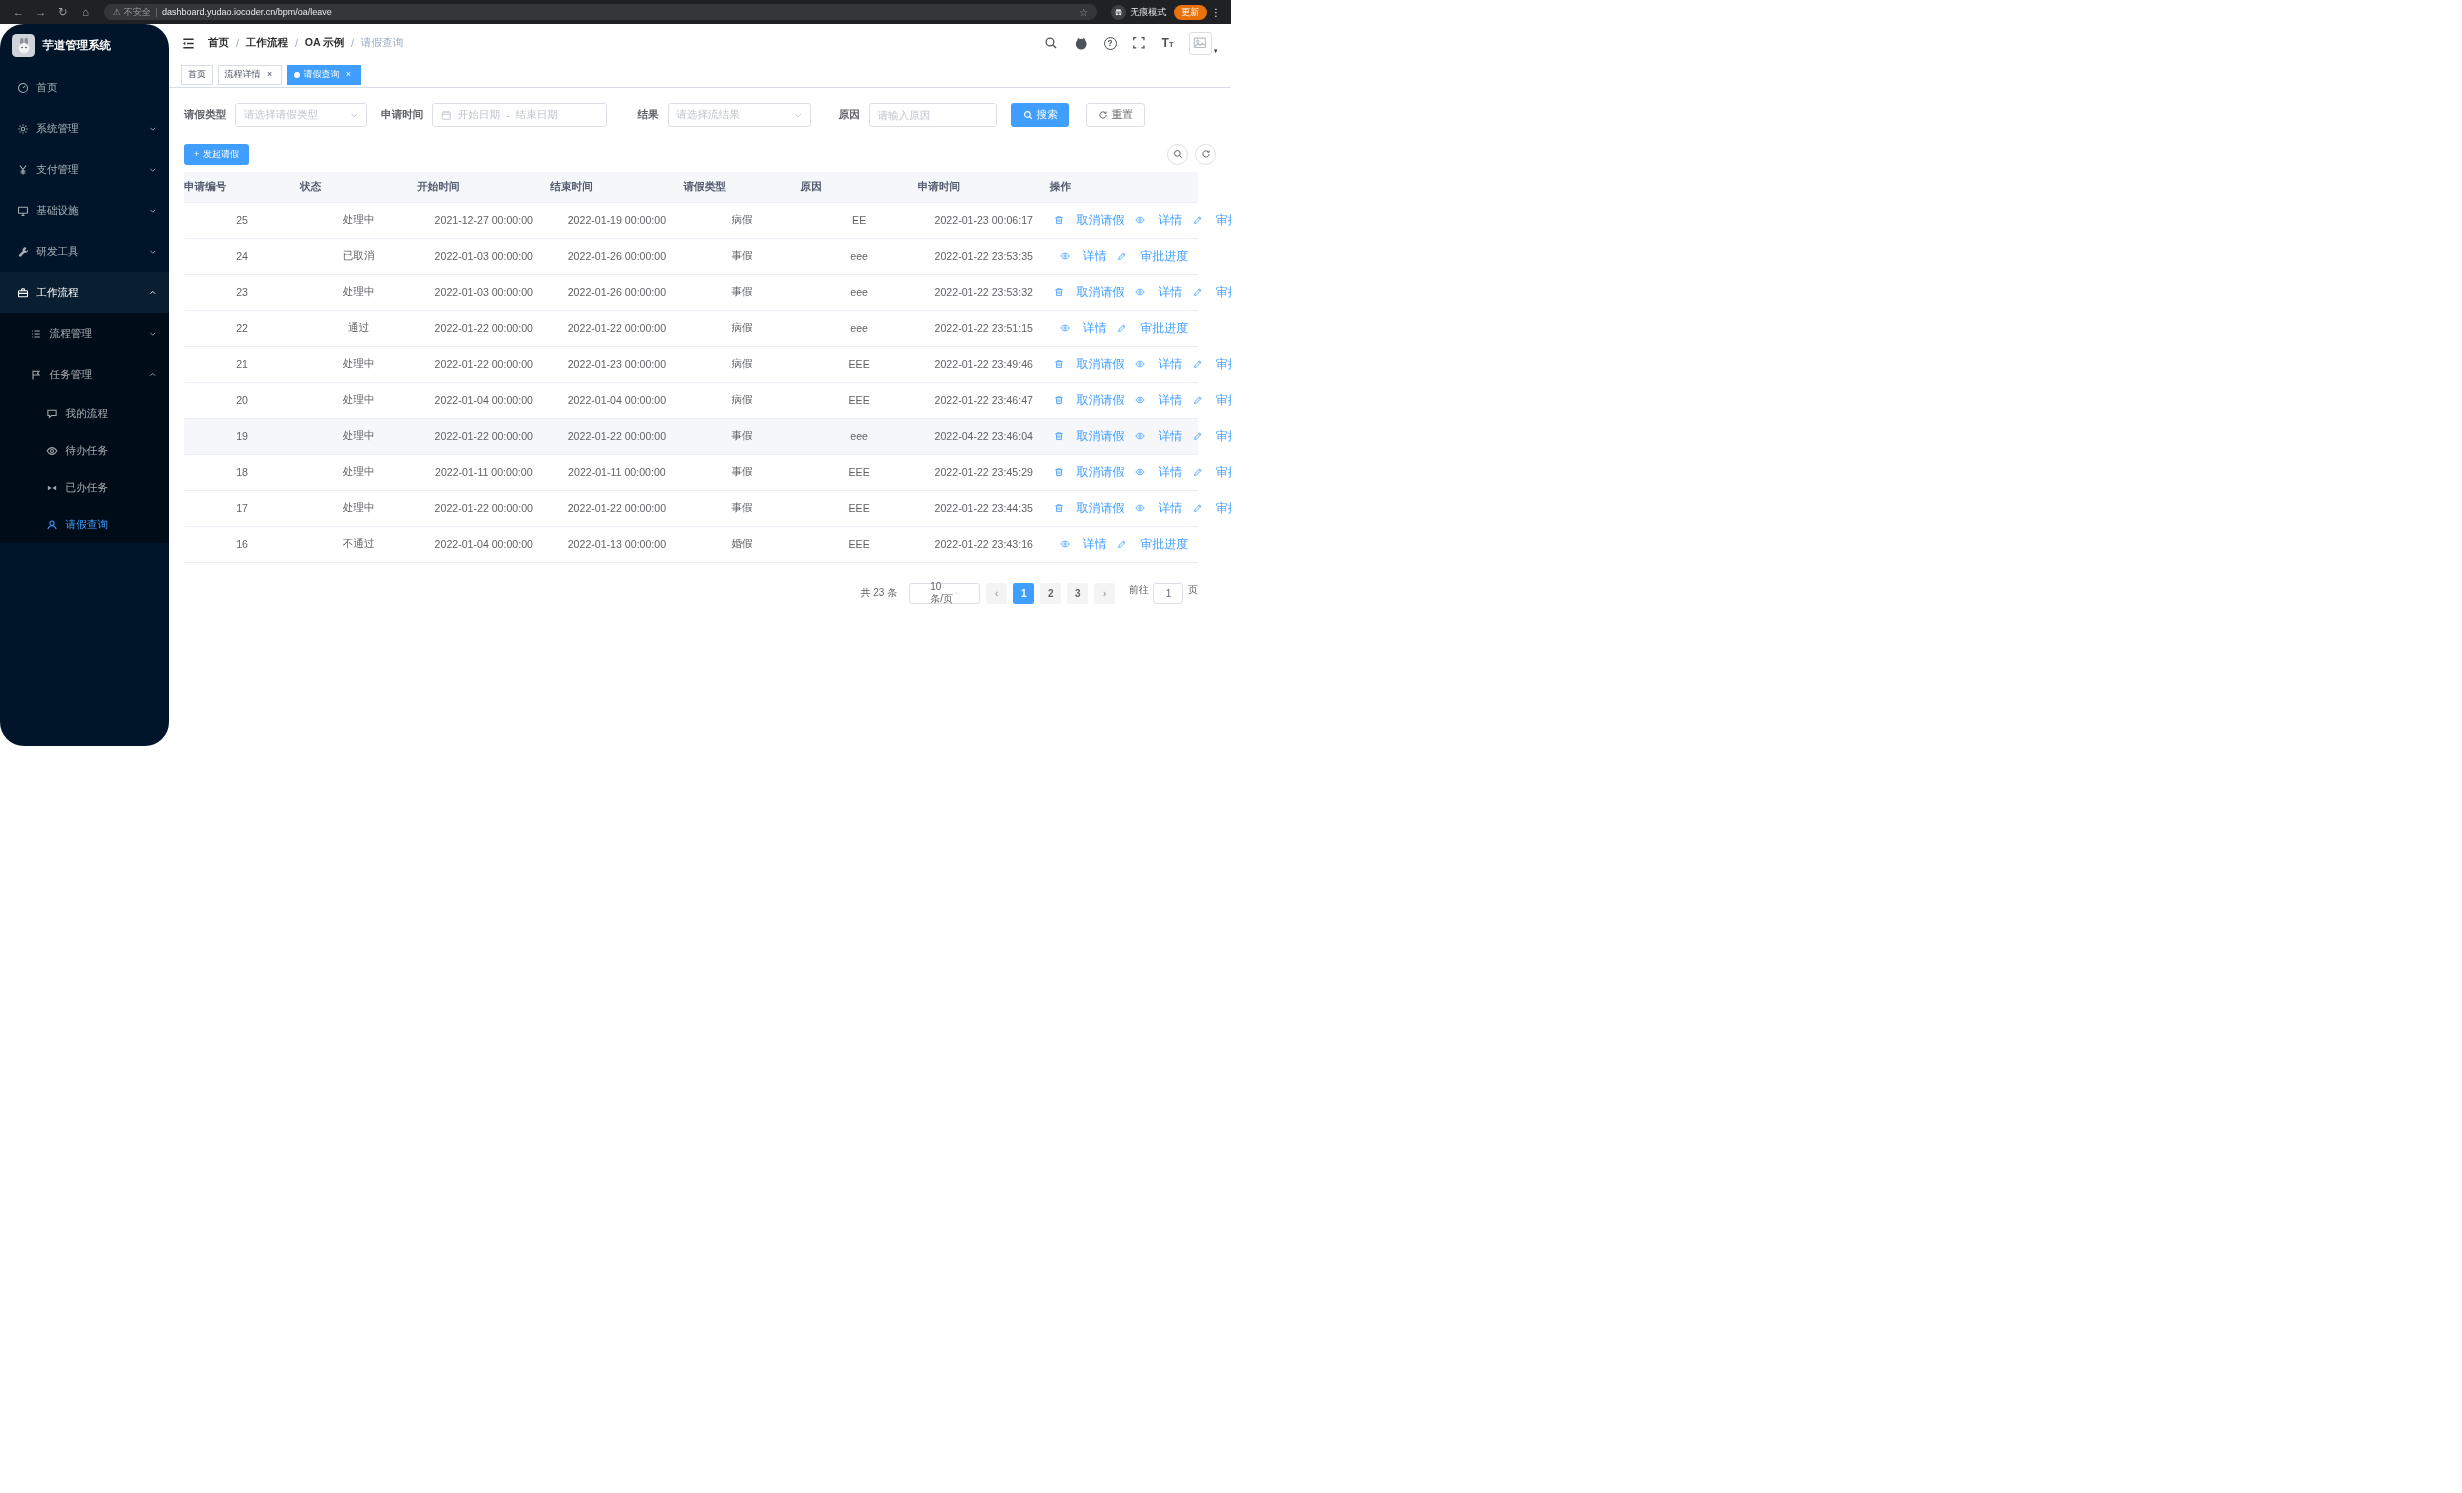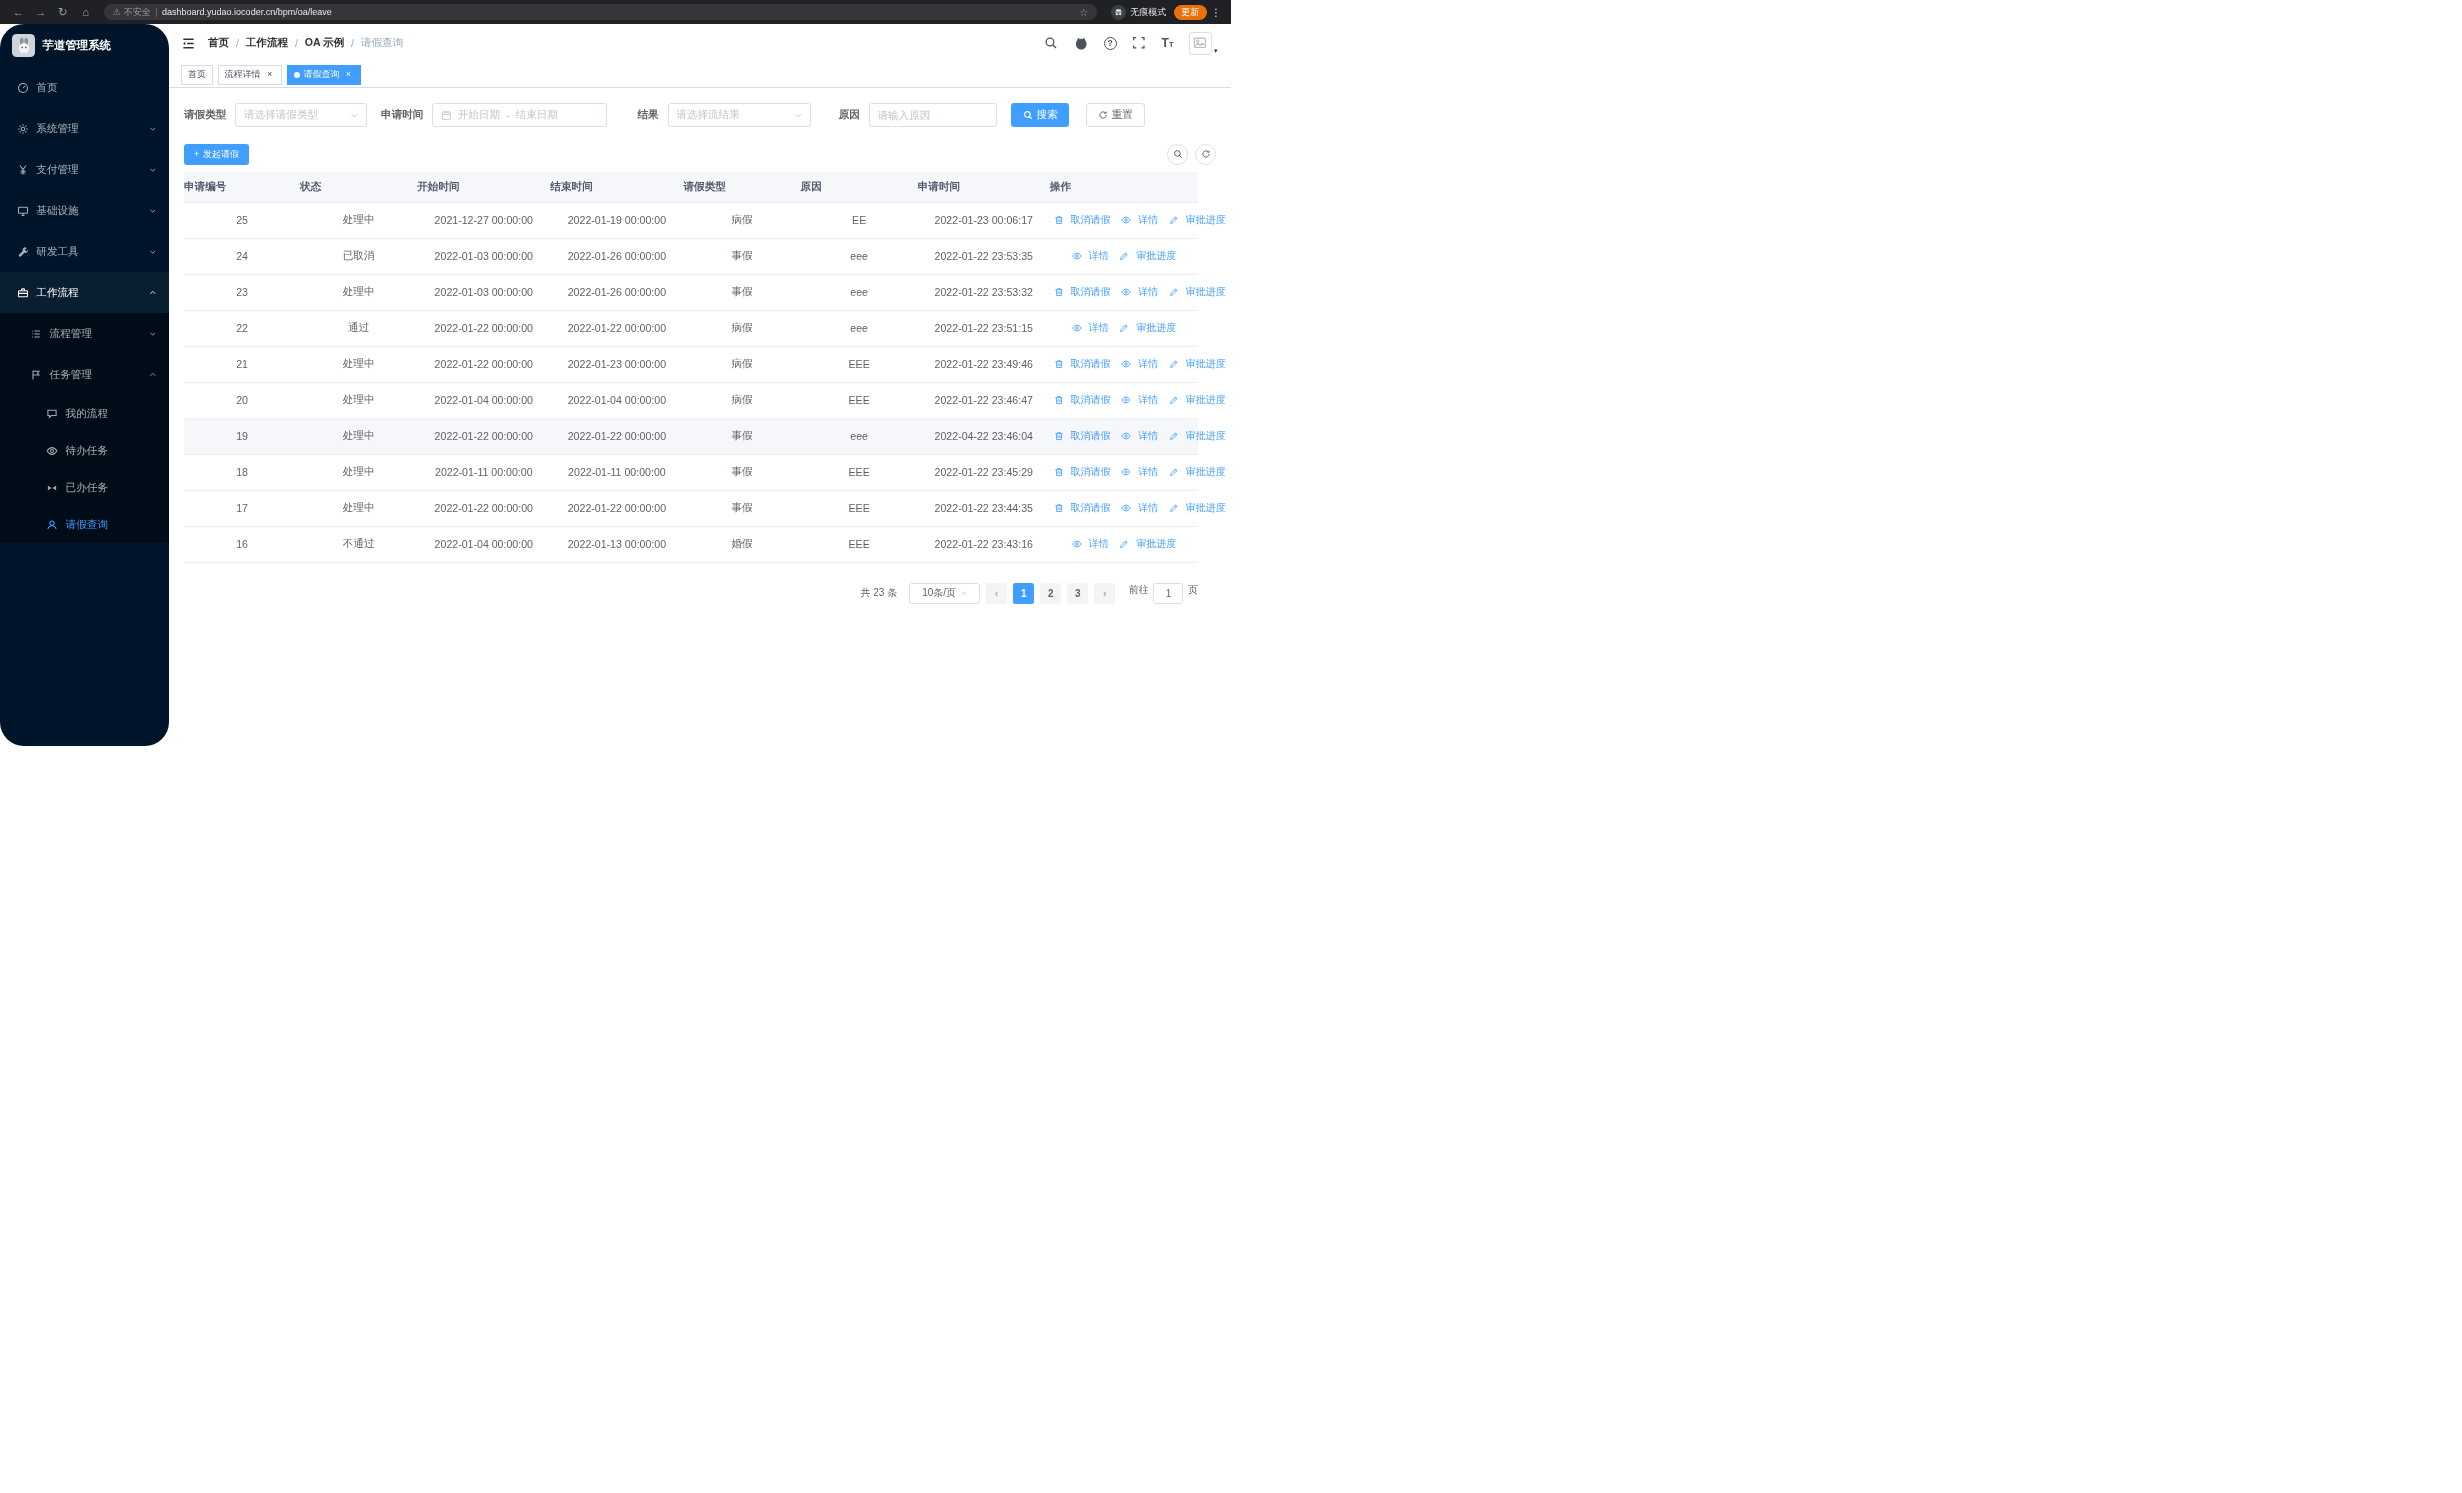--- a/index.html
+++ b/index.html
@@ -84,27 +84,27 @@
   .toolbar-row { display:flex; align-items:center; margin-top:16.7px; }
   .btn-create { height:21px; font-size:9px; padding:0 9px; }
   .tool-icons { margin-left:auto; display:flex; gap:6.8px; }
   .circle-btn { width:21px; height:21px; border:0.8px solid #dcdfe6; border-radius:50%; display:flex; align-items:center; justify-content:center; color:#5a5e66; background:#fff; cursor:pointer; }
 
   
   table.grid { width:1014px; border-collapse:collapse; margin-top:7.6px; table-layout:fixed; }
   .grid th { height:30px; background:#f5f7fa; color:#515a6e; font-weight:700; font-size:10.6px; border-bottom:0.8px solid #ebeef5; text-align:left; }
   .grid td { height:36px; border-bottom:0.8px solid #ebeef5; text-align:center; color:#606266; font-size:10.6px; white-space:nowrap; }
   .grid tr.highlighted td { background:#f5f7fa; }
-  .op-link { color:#409eff; font-size:10px; display:inline-flex; align-items:center; gap:7px; margin:0 3.8px; cursor:pointer; text-decoration:none; white-space:nowrap; }
+  .op-link { color:#409eff; font-size:12px; display:inline-flex; align-items:center; gap:13px; margin:0 3.8px; cursor:pointer; text-decoration:none; white-space:nowrap; }
   .op-ic { width:10px; height:10px; }
 
   
   .pagination { width:1014px; display:flex; align-items:center; justify-content:flex-end; gap:6px; margin-top:20px; font-size:10px; color:#606266; }
   .pg-total { margin-right:6px; font-weight:400; }
-  .pg-size { width:71px; height:21px; border:0.8px solid #dcdfe6; border-radius:3px; display:flex; align-items:center; justify-content:space-between; padding:0 12px; color:#606266; cursor:pointer; background:#fff; }
+  .pg-size { width:71px; height:21px; border:0.8px solid #dcdfe6; border-radius:3px; display:flex; align-items:center; justify-content:space-between; padding:0 20px; color:#606266; cursor:pointer; background:#fff; }
   .pg-btn { min-width:21px; height:21px; background:#f4f4f5; border-radius:2.3px; display:flex; align-items:center; justify-content:center; color:#606266; font-weight:700; cursor:pointer; font-size:10px; }
   .pg-btn.arrow { color:#a8abb2; font-size:11.4px; }
   .pg-btn.active { background:#409eff; color:#fff; }
   .pg-goto { display:flex; align-items:flex-start; gap:4.6px; margin-left:7.6px; }
   .pg-goto input { width:30px; height:21px; border:0.8px solid #dcdfe6; border-radius:3px; text-align:center; font-size:10px; color:#606266; font-family:inherit; }
 </style>
 </head>
 <body>
 
 <div class="chrome">

